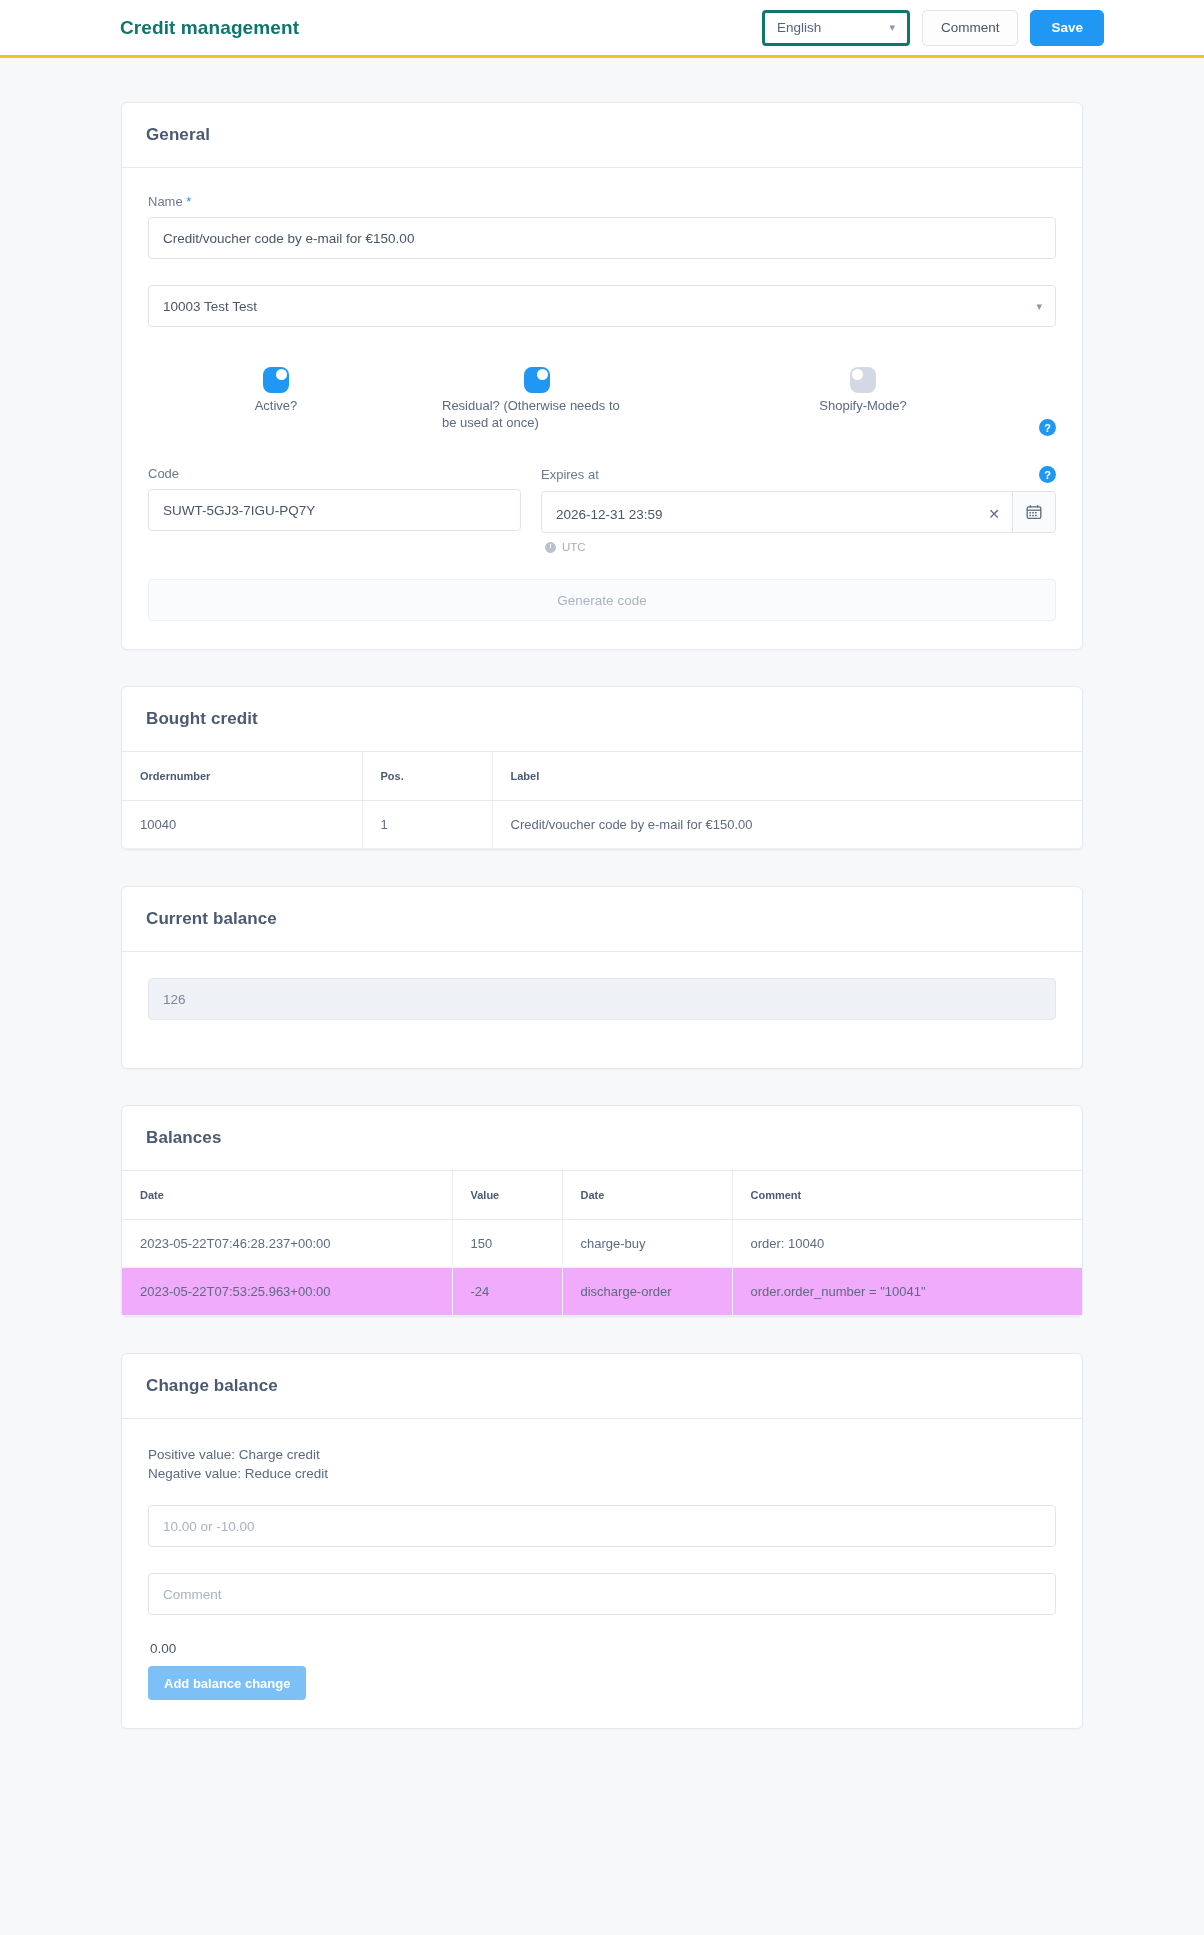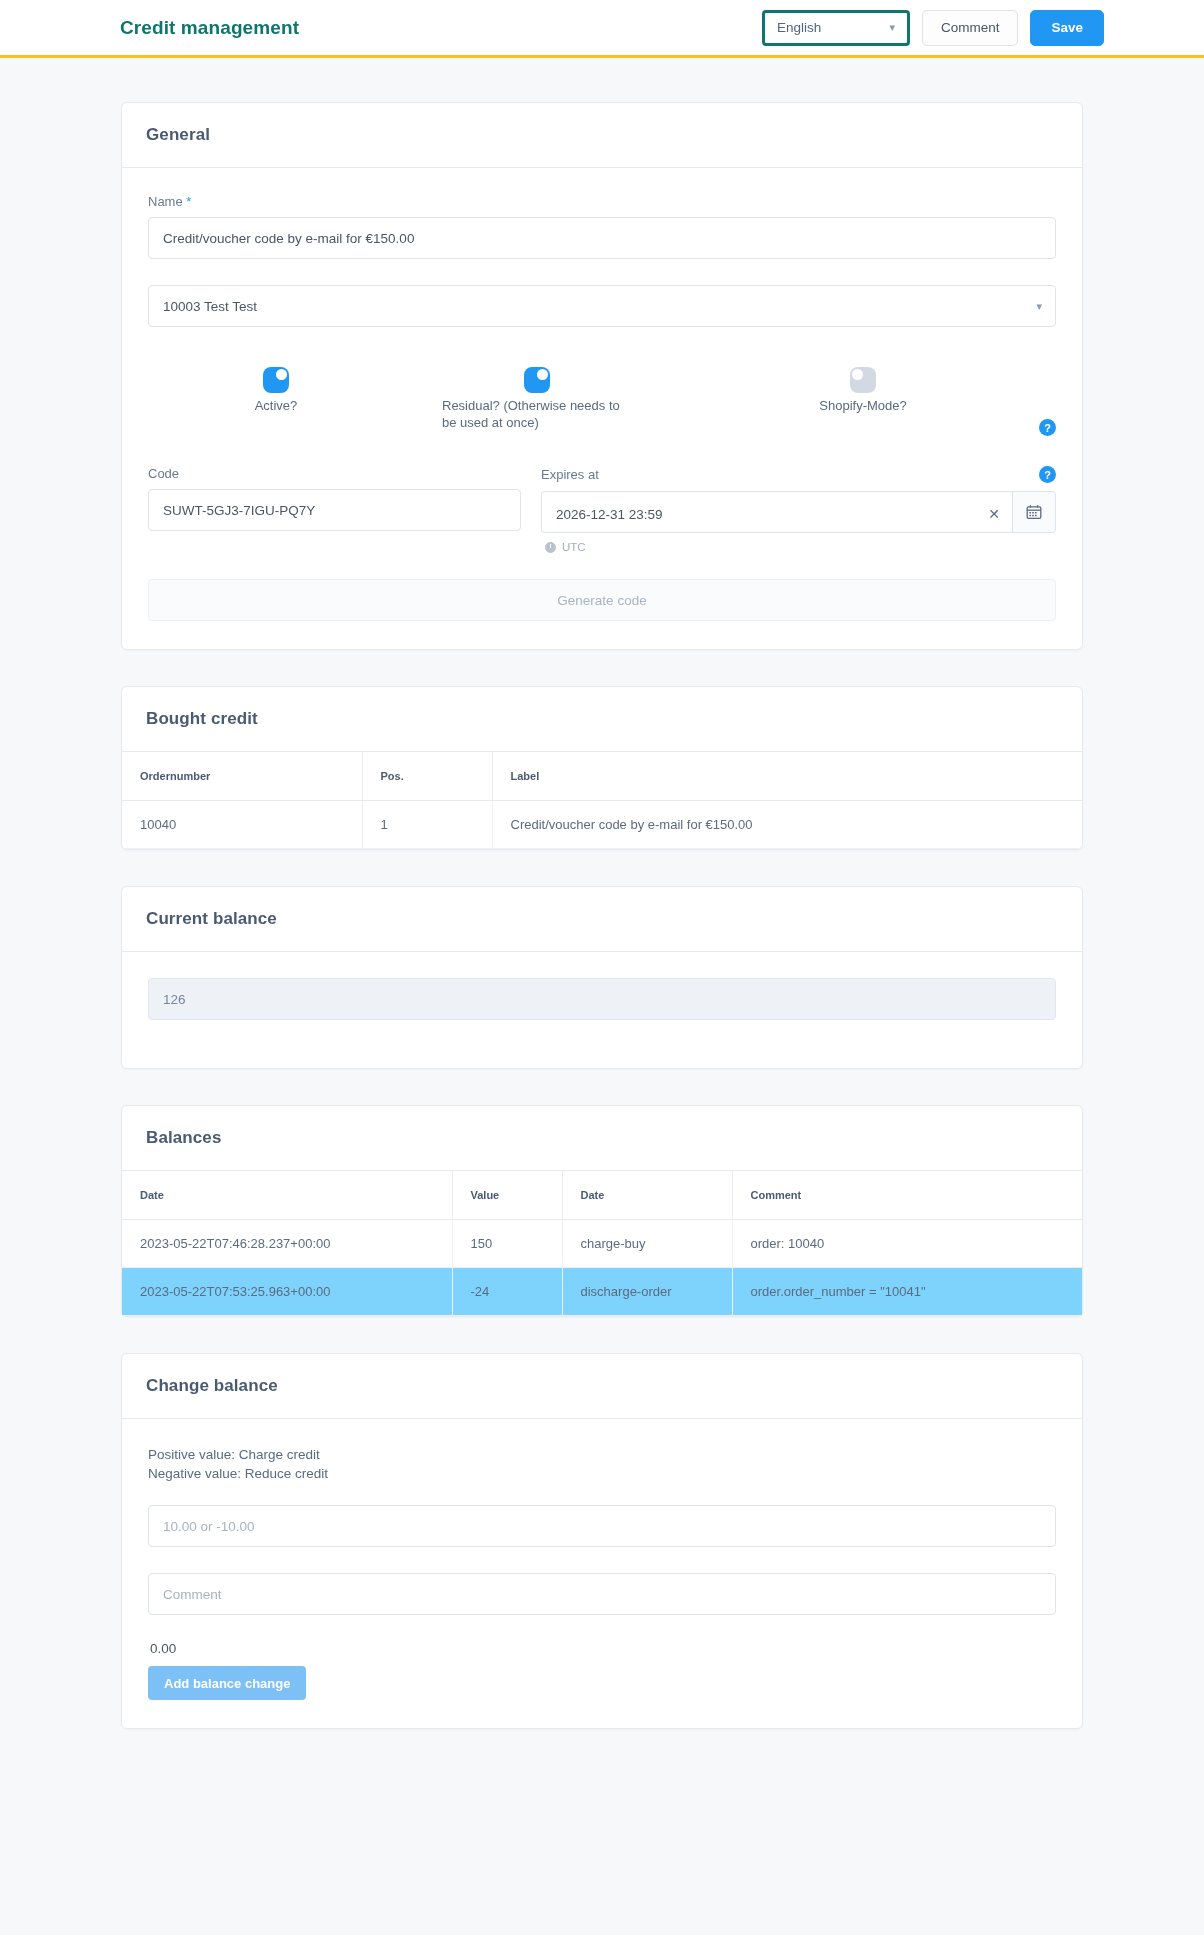--- a/index.html
+++ b/index.html
@@ -319,21 +319,21 @@
     font-size: 11px;
   }
   table.data th:last-child { border-right: none; }
   table.data td {
     padding: 16px 0 16px 18px;
     color: #5c6b80;
     border-bottom: 1px solid #eef0f4;
     border-right: 1px solid #eef0f4;
   }
   table.data td:last-child { border-right: none; }
-  table.data tr.alt td { background: #7dd3fc; }
+  table.data tr.alt td { background: #f0abfc; }
   .c-order { width: 240px; }
   .c-pos { width: 130px; }
   .c-date { width: 330px; }
   .c-value { width: 110px; }
   .c-type { width: 170px; }
 
   .card.tight .card-body { padding: 0; }
 
   
   .hint {

